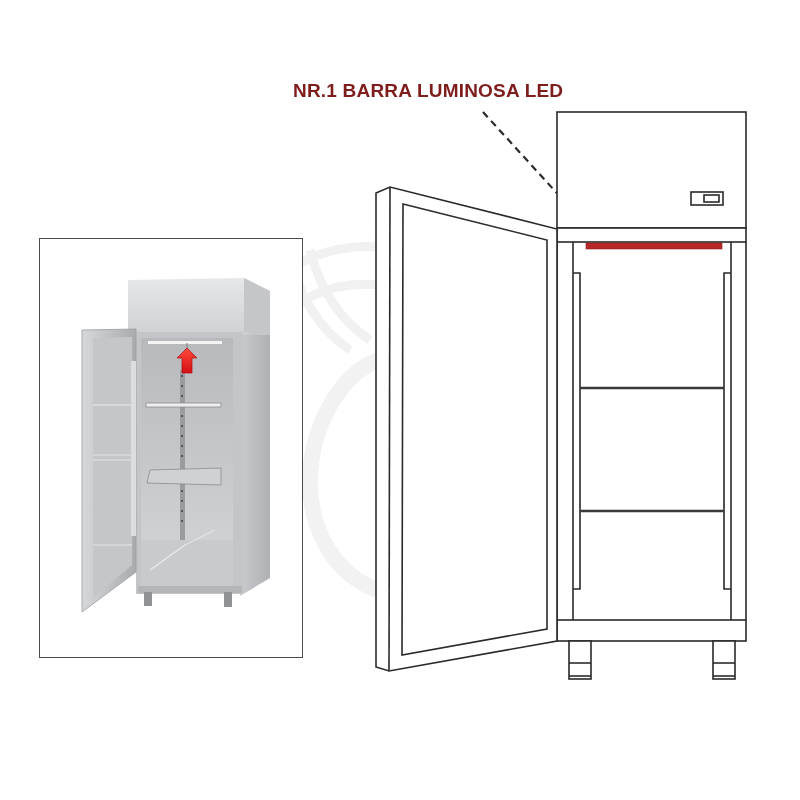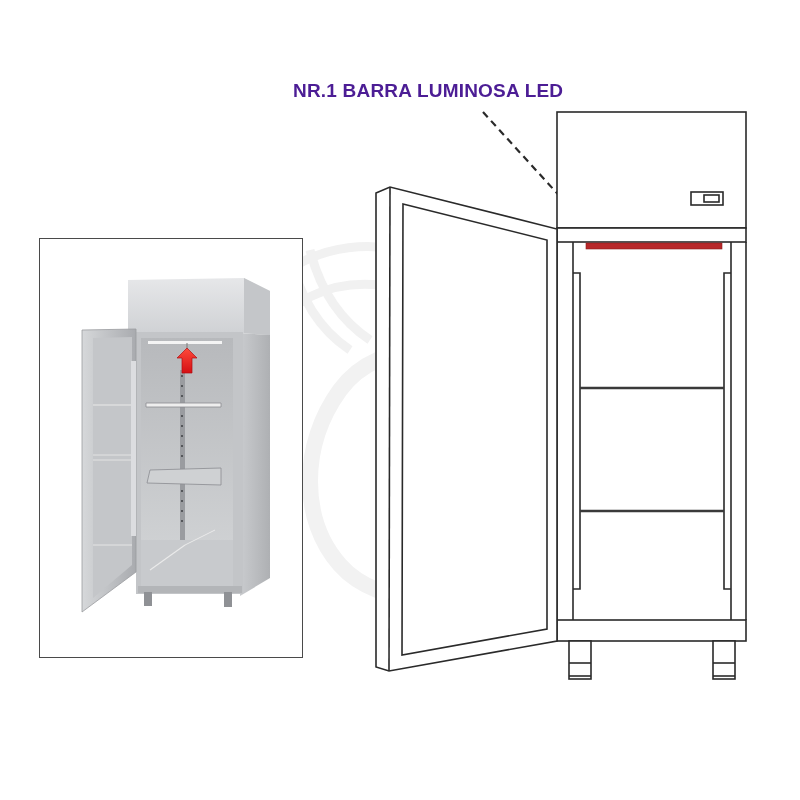--- a/index.html
+++ b/index.html
@@ -1,20 +1,20 @@
 <!DOCTYPE html>
 <html><head>
 <meta charset="utf-8">
 <style>
   html, body { margin: 0; padding: 0; background: #ffffff; }
   body { width: 800px; height: 800px; position: relative; overflow: hidden; font-family: "Liberation Sans", sans-serif; }
   .title {
     position: absolute; left: 293px; top: 80px;
     font-family: "Liberation Sans", sans-serif; font-weight: bold;
-    font-size: 19px; color: #4c1d95; letter-spacing: 0.2px; white-space: nowrap;
+    font-size: 19px; color: #7f1d1d; letter-spacing: 0.2px; white-space: nowrap;
   }
   .photo-frame {
     position: absolute; left: 39px; top: 238px; width: 264px; height: 420px;
     border: 1.5px solid #4a4a4a; background: #ffffff; box-sizing: border-box;
   }
   svg.full { position: absolute; left: 0; top: 0; }
 </style>
 </head>
 <body>
 

